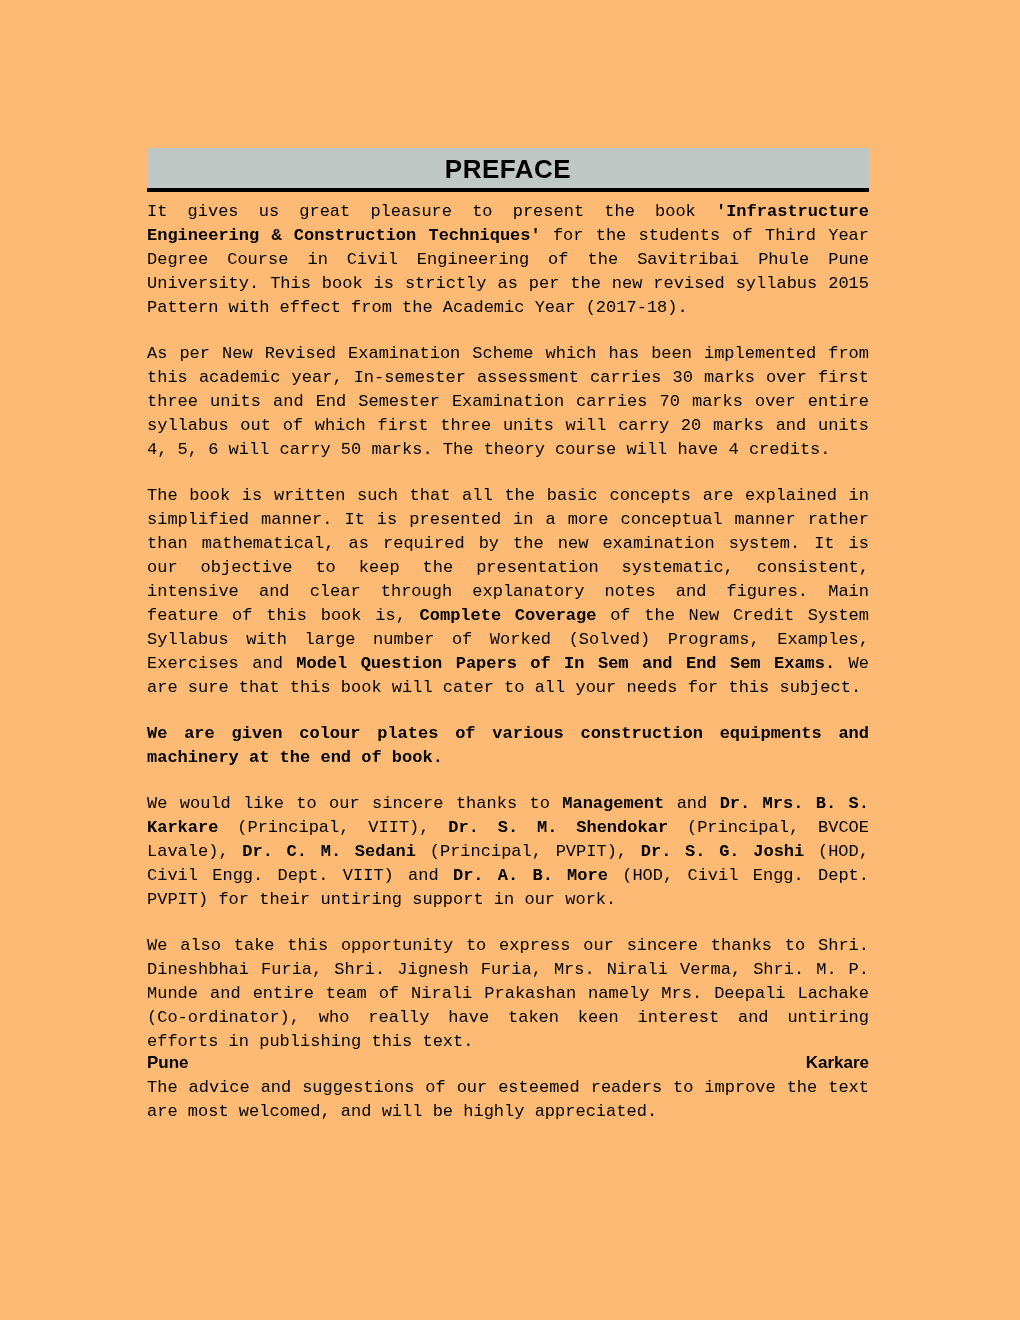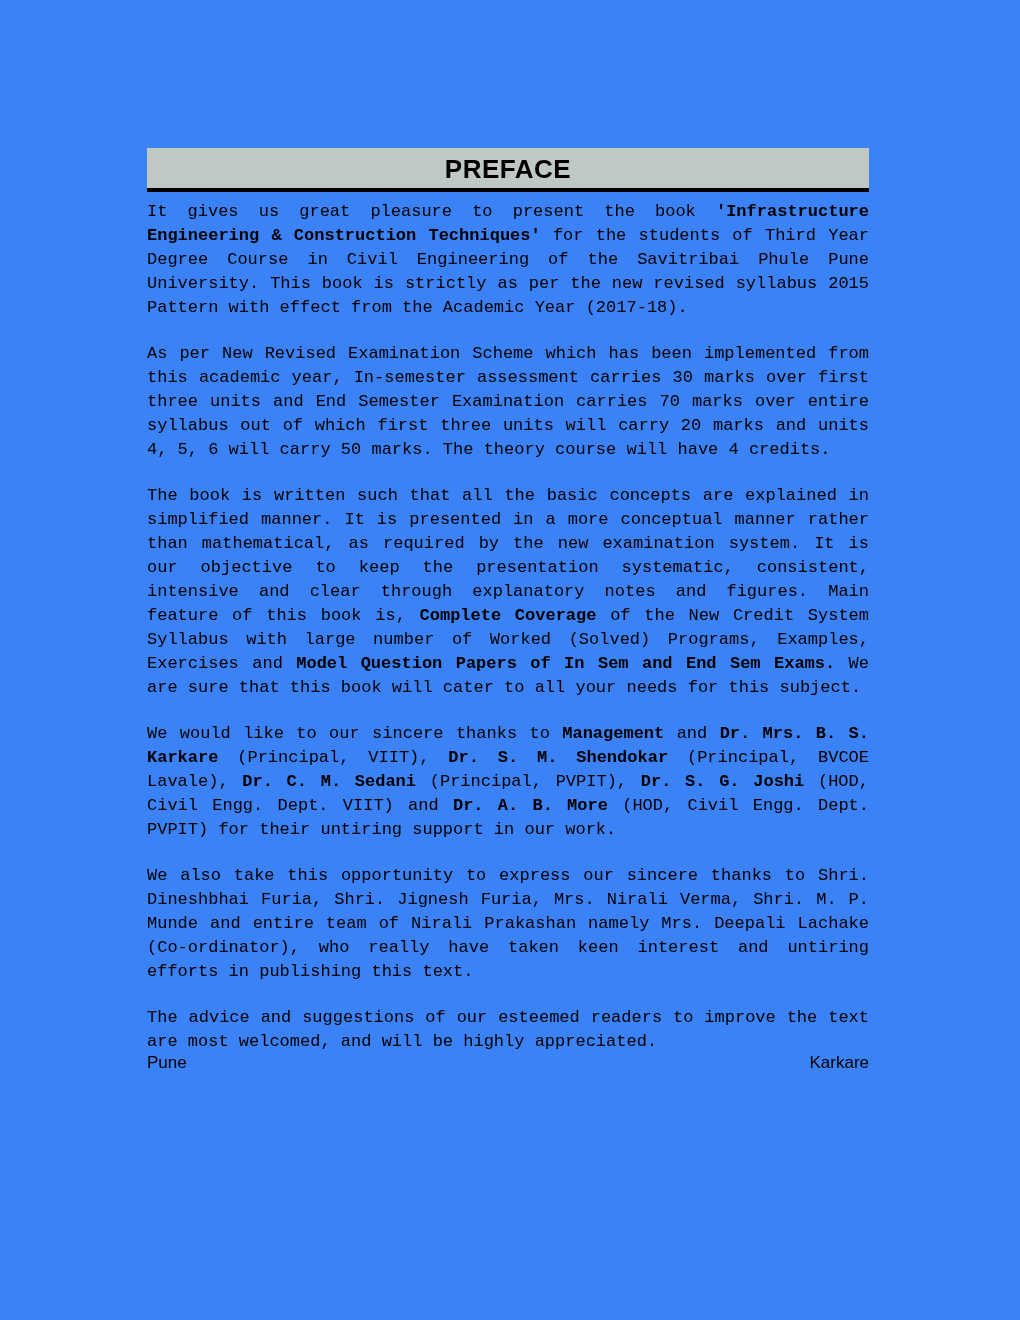--- a/index.html
+++ b/index.html
@@ -13,21 +13,21 @@
     font-family: "Liberation Sans", sans-serif;
     color: #000000;
     -webkit-font-smoothing: antialiased;
   }
 
   .page {
     position: relative;
     width: 1020px;
     height: 1320px;
     box-sizing: border-box;
-    background: #3b82f6;
+    background: #fdba74;
   }
 
   .content {
     position: absolute;
     left: 147px;
     top: 148px;
     width: 722px;
   }
 
   
@@ -70,21 +70,21 @@
   
   .sign-row {
     position: absolute;
     left: 147px;
     top: 1053px;
     width: 722px;
     display: flex;
     justify-content: space-between;
     align-items: center;
     font-size: 17px;
-    font-weight: normal;
+    font-weight: bold;
   }
 
   .sign-left, .sign-right { white-space: pre; }
 </style>
 </head>
 <body>
 
 <div class="page">
 
   <div class="content">
@@ -92,20 +92,21 @@
     <div class="title-band">
       <span class="title-text">PREFACE</span>
     </div>
 
     <p class="para"><span>It gives us great pleasure to present the book </span><b>'Infrastructure Engineering &amp; Construction Techniques'</b><span> for the students of Third Year Degree Course in Civil Engineering of the Savitribai Phule Pune University. This book is strictly as per the new revised syllabus 2015 Pattern with effect from the Academic Year (2017-18).</span></p>
 
     <p class="para">As per New Revised Examination Scheme which has been implemented from this academic year, In-semester assessment carries 30 marks over first three units and End Semester Examination carries 70 marks over entire syllabus out of which first three units will carry 20 marks and units 4, 5, 6 will carry 50 marks. The theory course will have 4 credits.</p>
 
     <p class="para"><span>The book is written such that all the basic concepts are explained in simplified manner. It is presented in a more conceptual manner rather than mathematical, as required by the new examination system. It is our objective to keep the presentation systematic, consistent, intensive and clear through explanatory notes and figures. Main feature of this book is, </span><b>Complete Coverage</b><span> of the New Credit System Syllabus with large number of Worked (Solved) Programs, Examples, Exercises and </span><b>Model Question Papers of In Sem and End Sem Exams.</b><span> We are sure that this book will cater to all your needs for this subject.</span></p>
 
+    <p class="para bold-para">We are given colour plates of various construction equipments and machinery at the end of book.</p>
 
     <p class="para"><span>We would like to our sincere thanks to </span><b>Management</b><span> and </span><b>Dr. Mrs. B. S. Karkare</b><span>  (Principal, VIIT), </span><b>Dr. S. M. Shendokar</b><span> (Principal, BVCOE Lavale), </span><b>Dr. C. M. Sedani</b><span> (Principal, PVPIT), </span><b>Dr. S. G. Joshi</b><span> (HOD, Civil Engg. Dept. VIIT) and </span><b>Dr. A. B. More</b><span> (HOD, Civil Engg. Dept. PVPIT) for their untiring support in our work.</span></p>
 
     <p class="para">We also take this opportunity to express our sincere thanks to Shri. Dineshbhai Furia, Shri. Jignesh Furia, Mrs. Nirali Verma, Shri. M. P. Munde and entire team of Nirali Prakashan namely Mrs. Deepali Lachake (Co-ordinator), who really have taken keen interest and untiring efforts in publishing this text.</p>
 
     <p class="para">The advice and suggestions of our esteemed readers to improve the text are most welcomed, and will be highly appreciated.</p>
 
   </div>
 
   <div class="sign-row">

